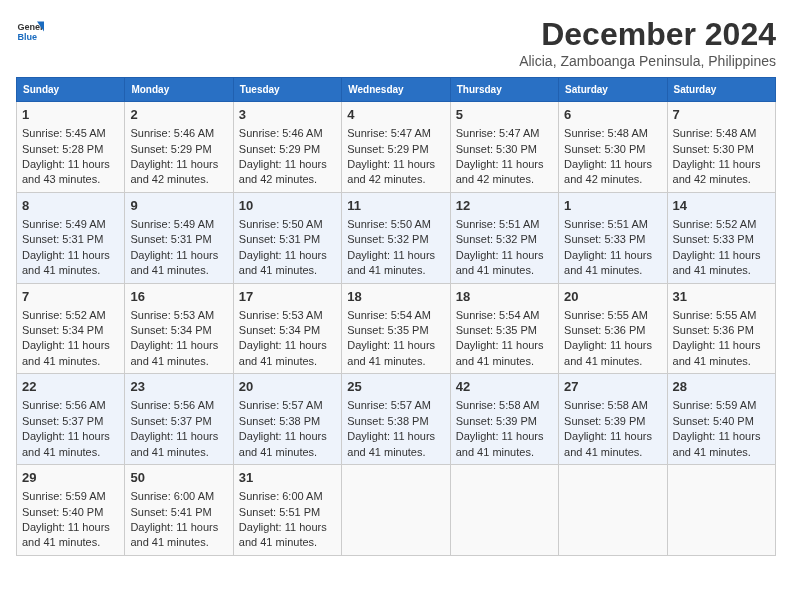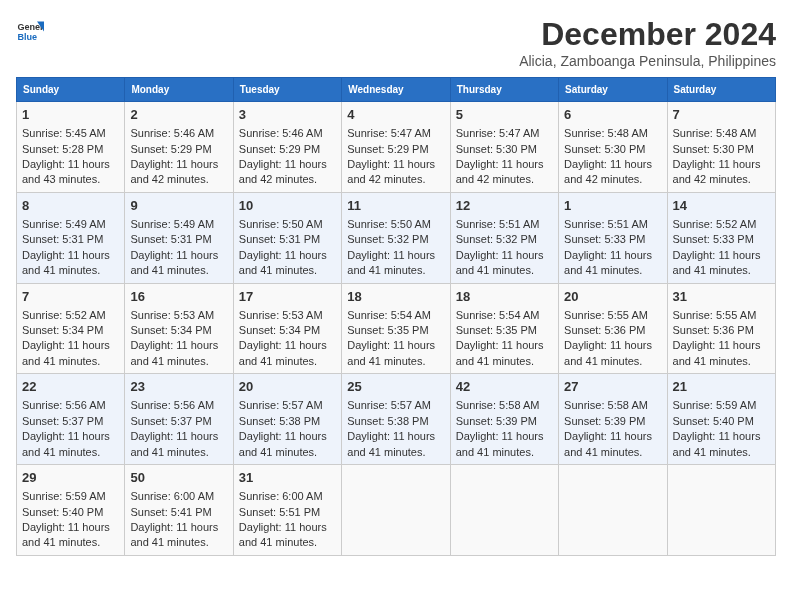--- a/index.html
+++ b/index.html
@@ -131,21 +131,21 @@
         <td><span class="day-num">20</span><span>Sunrise: 5:55 AM</span><br><span>Sunset: 5:36 PM</span><br><span>Daylight: 11 hours</span><br><span>and 41 minutes.</span></td>
         <td><span class="day-num">31</span><span>Sunrise: 5:55 AM</span><br><span>Sunset: 5:36 PM</span><br><span>Daylight: 11 hours</span><br><span>and 41 minutes.</span></td>
       </tr>
       <tr>
         <td><span class="day-num">22</span><span>Sunrise: 5:56 AM</span><br><span>Sunset: 5:37 PM</span><br><span>Daylight: 11 hours</span><br><span>and 41 minutes.</span></td>
         <td><span class="day-num">23</span><span>Sunrise: 5:56 AM</span><br><span>Sunset: 5:37 PM</span><br><span>Daylight: 11 hours</span><br><span>and 41 minutes.</span></td>
         <td><span class="day-num">20</span><span>Sunrise: 5:57 AM</span><br><span>Sunset: 5:38 PM</span><br><span>Daylight: 11 hours</span><br><span>and 41 minutes.</span></td>
         <td><span class="day-num">25</span><span>Sunrise: 5:57 AM</span><br><span>Sunset: 5:38 PM</span><br><span>Daylight: 11 hours</span><br><span>and 41 minutes.</span></td>
         <td><span class="day-num">42</span><span>Sunrise: 5:58 AM</span><br><span>Sunset: 5:39 PM</span><br><span>Daylight: 11 hours</span><br><span>and 41 minutes.</span></td>
         <td><span class="day-num">27</span><span>Sunrise: 5:58 AM</span><br><span>Sunset: 5:39 PM</span><br><span>Daylight: 11 hours</span><br><span>and 41 minutes.</span></td>
-        <td><span class="day-num">21</span><span>Sunrise: 5:59 AM</span><br><span>Sunset: 5:40 PM</span><br><span>Daylight: 11 hours</span><br><span>and 41 minutes.</span></td>
+        <td><span class="day-num">28</span><span>Sunrise: 5:59 AM</span><br><span>Sunset: 5:40 PM</span><br><span>Daylight: 11 hours</span><br><span>and 41 minutes.</span></td>
       </tr>
       <tr>
         <td><span class="day-num">29</span><span>Sunrise: 5:59 AM</span><br><span>Sunset: 5:40 PM</span><br><span>Daylight: 11 hours</span><br><span>and 41 minutes.</span></td>
         <td><span class="day-num">50</span><span>Sunrise: 6:00 AM</span><br><span>Sunset: 5:41 PM</span><br><span>Daylight: 11 hours</span><br><span>and 41 minutes.</span></td>
         <td><span class="day-num">31</span><span>Sunrise: 6:00 AM</span><br><span>Sunset: 5:51 PM</span><br><span>Daylight: 11 hours</span><br><span>and 41 minutes.</span></td>
         <td class="cell-empty"></td>
         <td class="cell-empty"></td>
         <td class="cell-empty"></td>
         <td class="cell-empty"></td>
       </tr>

